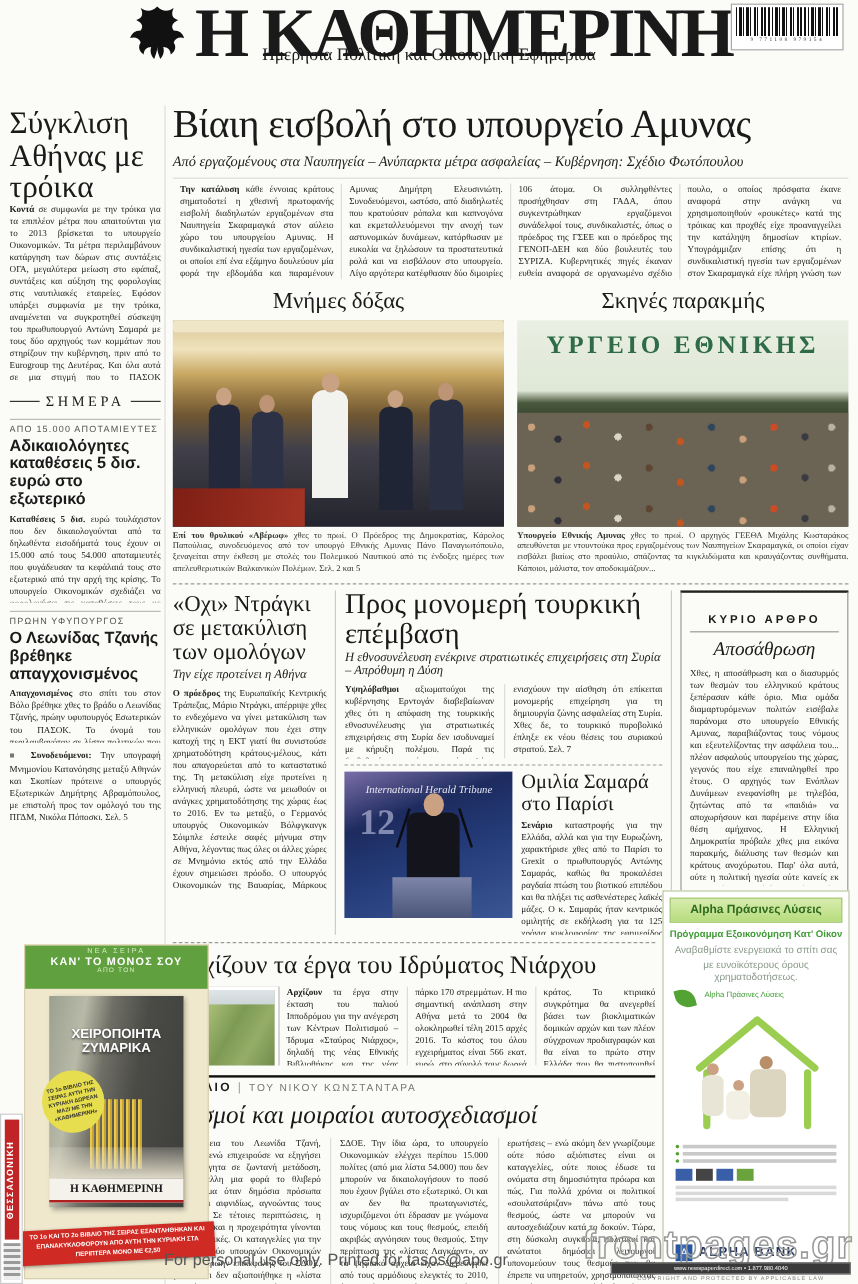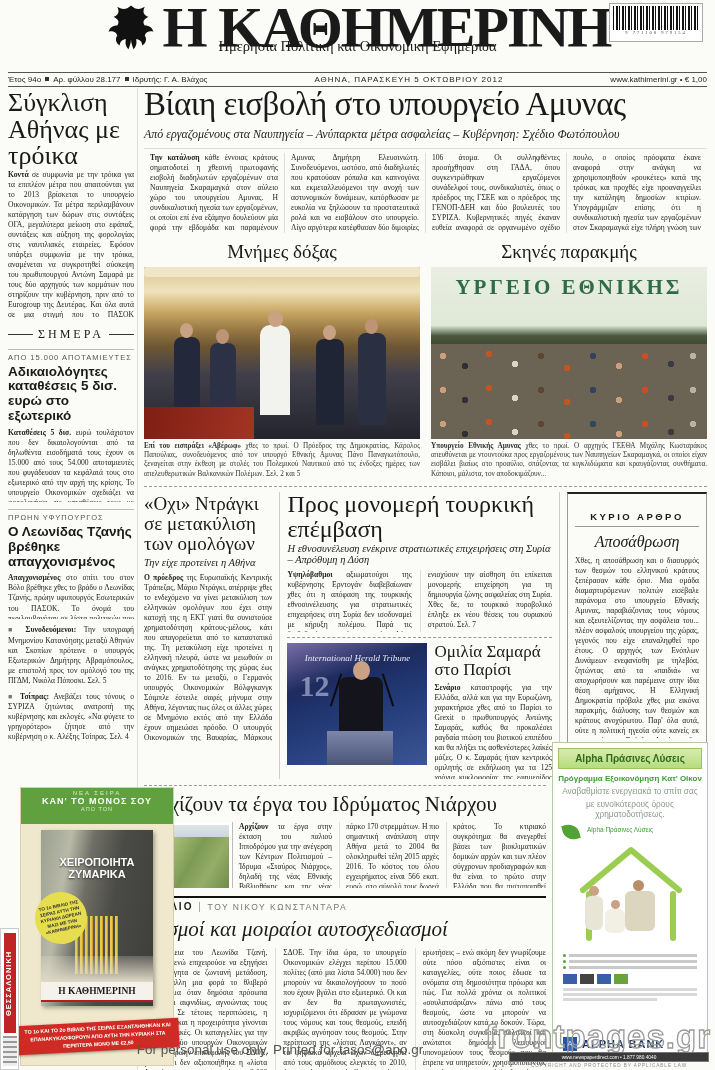--- a/index.html
+++ b/index.html
@@ -190,29 +190,20 @@
       <svg id="eagle" viewBox="0 0 40 40">
         <path d="M20 2 C16 6 12 5 9 3 c2 4 1 7 -3 8 c4 2 5 4 3 7 c-4 0 -6 2 -7 5 c3 -1 6 0 7 3 c-2 3 -1 6 2 8 c0 -3 2 -5 5 -5 c-1 3 0 6 2 8 c1 -3 2 -5 2 -8 c0 3 1 5 2 8 c2 -2 3 -5 2 -8 c3 0 5 2 5 5 c3 -2 4 -5 2 -8 c1 -3 4 -4 7 -3 c-1 -3 -3 -5 -7 -5 c-2 -3 -1 -5 3 -7 c-4 -1 -5 -4 -3 -8 c-3 2 -7 3 -11 -1 z" fill="#111"></path>
       </svg>
       <div id="paper-title">Η ΚΑΘΗΜΕΡΙΝΗ</div>
     </div>
     <div id="subtitle-row">Ημερήσια Πολιτική και Οικονομική Εφημερίδα</div>
     <div id="barcode-box">
       <div id="barcode"></div>
       <div id="barcode-digits">9 771108 979154</div>
     </div>
-    <div id="infobar" class="sans">
-      <span>
-        <span>Έτος 94ο</span><span class="sq"></span><span>Αρ. φύλλου 28.177</span><span class="sq"></span><span>Ιδρυτής: Γ. Α. Βλάχος</span>
-      </span>
-      <span style="letter-spacing:1px;">ΑΘΗΝΑ, ΠΑΡΑΣΚΕΥΗ 5 ΟΚΤΩΒΡΙΟΥ 2012</span>
-      <span>
-        <span>www.kathimerini.gr</span> • <span>€ 1,00</span>
-      </span>
-    </div>
   </div>
 
   <div id="sidebar">
     <div id="sb-title">Σύγκλιση Αθήνας με τρόικα</div>
     <div id="sb-body" class="bs j clip" style="height:148px;">
       <b>Κοντά</b><span> σε συμφωνία με την τρόικα για τα επιπλέον μέτρα που απαιτούνται για το 2013 βρίσκεται το υπουργείο Οικονομικών. Τα μέτρα περιλαμβάνουν κατάργηση των δώρων στις συντάξεις ΟΓΑ, μεγαλύτερα μείωση στο εφάπαξ, συντάξεις και αύξηση της φορολογίας στις ναυτιλιακές εταιρείες. Εφόσον υπάρξει συμφωνία με την τρόικα, αναμένεται να συγκροτηθεί σύσκεψη του πρωθυπουργού Αντώνη Σαμαρά με τους δύο αρχηγούς των κομμάτων που στηρίζουν την κυβέρνηση, πριν από το Eurogroup της Δευτέρας. Και όλα αυτά σε μια στιγμή που το ΠΑΣΟΚ κλυδωνίζεται έντονα λόγω της λίστας Λαγκάρντ, ενώ υπάρχουν διαφωνίες από τη ΔΗΜΑΡ. Μάλιστα, ο κ. Ευάγγελος Βενιζέλος ζήτησε τα μέτρα να μην κατατεθούν στη Βουλή, εάν δεν υπάρξει συμφωνία με τους εταίρους για την επιμήκυνση. Σελ. 4 και 5</span>
     </div>
     <div id="simera">
       <span class="ln"></span>
       <span class="tx">ΣΗΜΕΡΑ</span>
@@ -227,24 +218,20 @@
 
     <div class="kicker sans">ΠΡΩΗΝ ΥΦΥΠΟΥΡΓΟΣ</div>
     <div class="sb-head">Ο Λεωνίδας Τζανής βρέθηκε απαγχονισμένος</div>
     <div class="bs j clip" style="height:46px;">
       <b>Απαγχονισμένος</b><span> στο σπίτι του στον Βόλο βρέθηκε χθες το βράδυ ο Λεωνίδας Τζανής, πρώην υφυπουργός Εσωτερικών του ΠΑΣΟΚ. Το όνομά του περιλαμβανόταν σε λίστα πολιτικών που φέρονται ως ελεγχόμενοι από το ΣΔΟΕ. Σελ. 5</span>
     </div>
 
     <div class="sb-item bs j">
       <span class="blt">■</span>
       <b>Συνοδευόμενοι:</b><span> Την υπογραφή Μνημονίου Κατανόησης μεταξύ Αθηνών και Σκοπίων πρότεινε ο υπουργός Εξωτερικών Δημήτρης Αβραμόπουλος, με επιστολή προς τον ομόλογό του της ΠΓΔΜ, Νικόλα Πόποσκι. Σελ. 5</span>
-    </div>
-    <div class="sb-item bs j">
-      <span class="blt">■</span>
-      <b>Τσίπρας:</b><span> Ανεβάζει τους τόνους ο ΣΥΡΙΖΑ ζητώντας ανατροπή της κυβέρνησης και εκλογές. «Να φύγετε το γρηγορότερο» ζήτησε από την κυβέρνηση ο κ. Αλέξης Τσίπρας. Σελ. 4</span>
     </div>
 
   </div>
 
   <div id="main">
     <div id="lead-headline">Βίαιη εισβολή στο υπουργείο Αμυνας</div>
     <div id="lead-deck">Από εργαζομένους στα Ναυπηγεία – Ανύπαρκτα μέτρα ασφαλείας – Κυβέρνηση: Σχέδιο Φωτόπουλου</div>
     <div id="lead-cols" class="clip">
       <div class="c bs j"><b>Την κατάλυση</b><span> κάθε έννοιας κράτους σηματοδοτεί η χθεσινή πρωτοφανής εισβολή διαδηλωτών εργαζομένων στα Ναυπηγεία Σκαραμαγκά στον αύλειο χώρο του υπουργείου Αμυνας. Η συνδικαλιστική ηγεσία των εργαζομένων, οι οποίοι επί ένα εξάμηνο δουλεύουν μία φορά την εβδομάδα και παραμένουν απλήρωτοι, είχε προγραμματισμένη συνάντηση με τον υφυπουργό</span></div>
       <div class="c bs j">Αμυνας Δημήτρη Ελευσινιώτη. Συνοδευόμενοι, ωστόσο, από διαδηλωτές που κρατούσαν ρόπαλα και καπνογόνα και εκμεταλλευόμενοι την ανοχή των αστυνομικών δυνάμεων, κατόρθωσαν με ευκολία να ξηλώσουν τα προστατευτικά ρολά και να εισβάλουν στο υπουργείο. Λίγο αργότερα κατέφθασαν δύο διμοιρίες των ΜΑΤ, που συνεπλάκησαν με τους διαδηλωτές και συνέλαβαν</div>
@@ -263,21 +250,21 @@
           <div class="fig" style="left:66px;top:76px;width:26px;height:80px;background:#2c3145;border-radius:8px 8px 0 0;"></div>
           <div class="fig" style="left:72px;top:62px;width:13px;height:15px;background:#bd9576;border-radius:50%;"></div>
           <div class="fig" style="left:172px;top:72px;width:28px;height:86px;background:#202536;border-radius:8px 8px 0 0;"></div>
           <div class="fig" style="left:179px;top:58px;width:13px;height:15px;background:#c9a183;border-radius:50%;"></div>
           <div class="fig" style="left:214px;top:66px;width:28px;height:92px;background:#2a2f42;border-radius:8px 8px 0 0;"></div>
           <div class="fig" style="left:221px;top:52px;width:13px;height:15px;background:#bd9576;border-radius:50%;"></div>
           <div class="fig" style="left:0;top:140px;width:110px;height:32px;background:linear-gradient(100deg,#7e1e14,#a33424);border-radius:0;"></div>
           <div class="fig" style="left:0;top:0;width:276px;height:10px;background:#efe6c8;"></div>
         </div>
         <div class="caption bxs j">
-          <b>Επί του εισπράξει «Αβέρωφ»</b><span> χθες το πρωί. Ο Πρόεδρος της Δημοκρατίας, Κάρολος Παπούλιας, συνοδευόμενος από τον υπουργό Εθνικής Αμυνας Πάνο Παναγιωτόπουλο, ξεναγείται στην έκθεση με στολές του Πολεμικού Ναυτικού από τις ένδοξες ημέρες των απελευθερωτικών Βαλκανικών Πολέμων. Σελ. 2 και 5</span>
+          <b>Επί του θρυλικού «Αβέρωφ»</b><span> χθες το πρωί. Ο Πρόεδρος της Δημοκρατίας, Κάρολος Παπούλιας, συνοδευόμενος από τον υπουργό Εθνικής Αμυνας Πάνο Παναγιωτόπουλο, ξεναγείται στην έκθεση με στολές του Πολεμικού Ναυτικού από τις ένδοξες ημέρες των απελευθερωτικών Βαλκανικών Πολέμων. Σελ. 2 και 5</span>
         </div>
       </div>
 
       <div class="photo-block">
         <div class="photo-title">Σκηνές παρακμής</div>
         <div class="photo" id="ph-ministry">
           <div id="sign">ΥΡΓΕΙΟ ΕΘΝΙΚΗΣ</div>
           <div class="crowd"></div>
         </div>
         <div class="caption bxs j">

